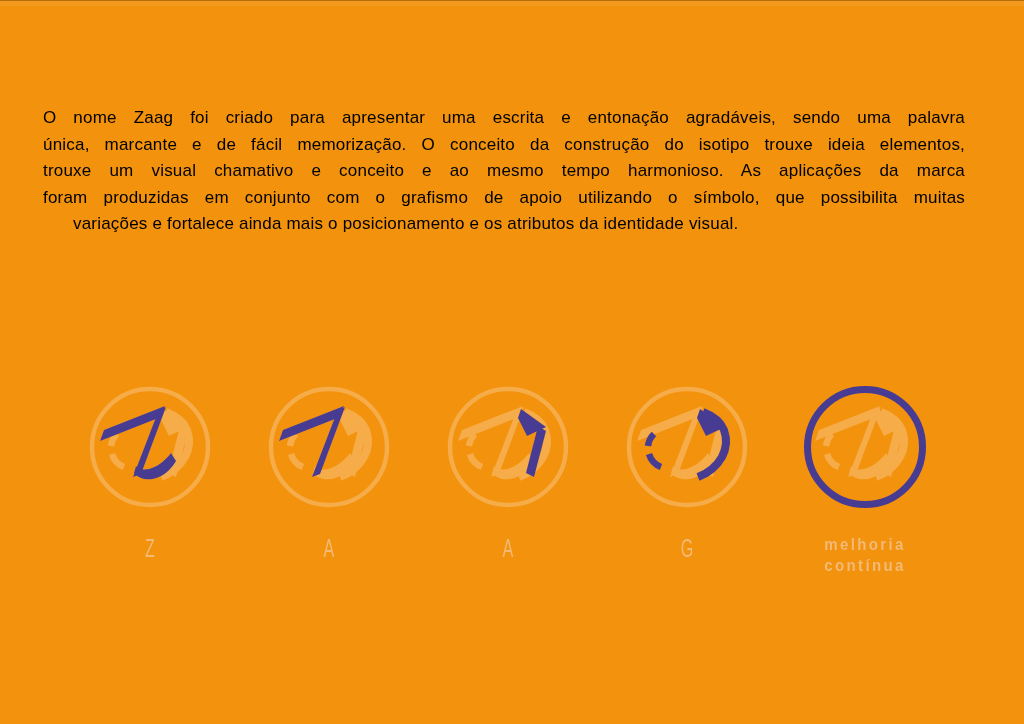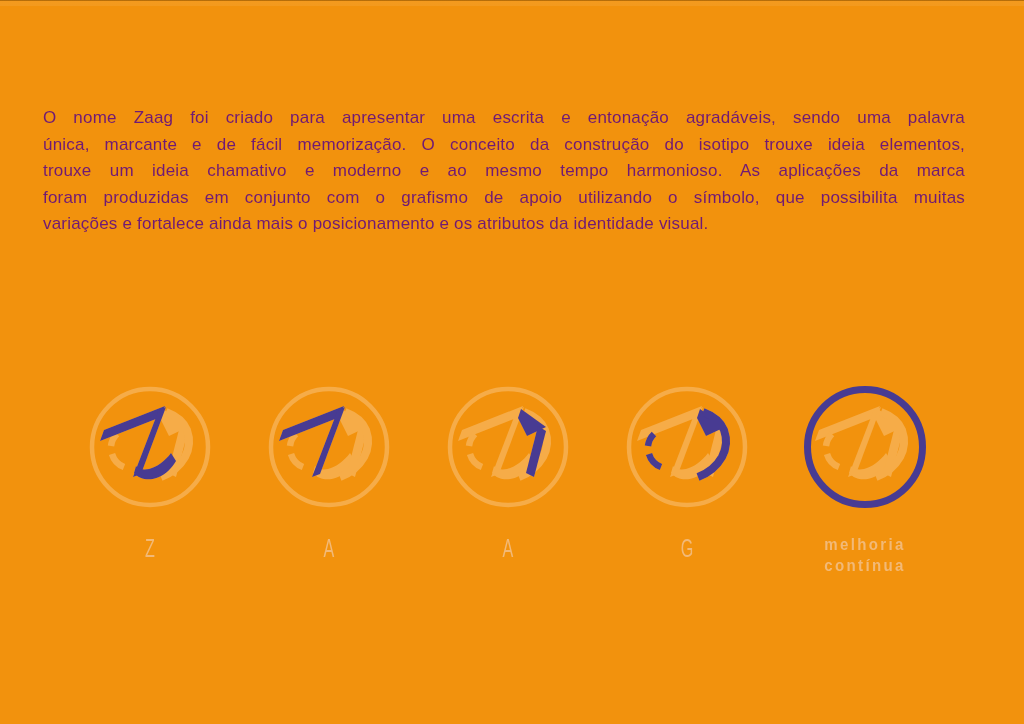--- a/index.html
+++ b/index.html
@@ -17,21 +17,21 @@
     position:absolute;left:43px;top:105px;width:922px;
     font-size:17px;line-height:26.6px;
     letter-spacing:0.2px;
     font-weight:400;
   }
   .tline{
     text-align:justify;
     text-align-last:justify;
     white-space:normal;
   }
-  .tline.last{text-align-last:left;}
+  .tline.last{text-align-last:left;margin-left:30px;}
   .logo-row{position:absolute;left:0;top:0;width:1024px;height:724px;}
   .circle-cell{position:absolute;width:126px;height:126px;top:384px;}
   .circle-cell svg{display:block;}
   .letter-label{
     position:absolute;top:533px;width:126px;
     text-align:center;
     font-size:26px;font-weight:400;
     transform:scaleX(0.62);
     letter-spacing:0px;
   }
@@ -43,24 +43,24 @@
     line-height:21px;
     transform:scaleX(0.94);
     text-transform:lowercase;
   }
 </style>
 </head>
 <body>
 
 <div class="top-strip"></div>
 
-<div class="brand-description" style="color: #701a75;">
+<div class="brand-description" style="color: #000000;">
     <div class="tline">O nome Zaag foi criado para apresentar uma escrita e entonação agradáveis, sendo uma palavra</div>
     <div class="tline">única, marcante e de fácil memorização. O conceito da construção do isotipo trouxe ideia elementos,</div>
-    <div class="tline">trouxe um ideia chamativo e moderno e ao mesmo tempo harmonioso. As aplicações da marca</div>
+    <div class="tline">trouxe um visual chamativo e conceito e ao mesmo tempo harmonioso. As aplicações da marca</div>
     <div class="tline">foram produzidas em conjunto com o grafismo de apoio utilizando o símbolo, que possibilita muitas</div>
     <div class="tline last">variações e fortalece ainda mais o posicionamento e os atributos da identidade visual.</div>
   </div>
 
 <div class="logo-row">
     <div class="circle-cell" style="left: 87px;">
       <svg width="126" height="126" viewBox="0 0 126 126">
         <circle cx="63" cy="63" fill="none" r="58" stroke="#F6AC48" stroke-width="4.5"></circle>
         <path d="M13,57 L17,46 L78,22 L74,33 Z" fill="#F6AC48"></path>
         <path d="M71,28 L79,23 L54,90 L46,93 Z" fill="#F6AC48"></path>

